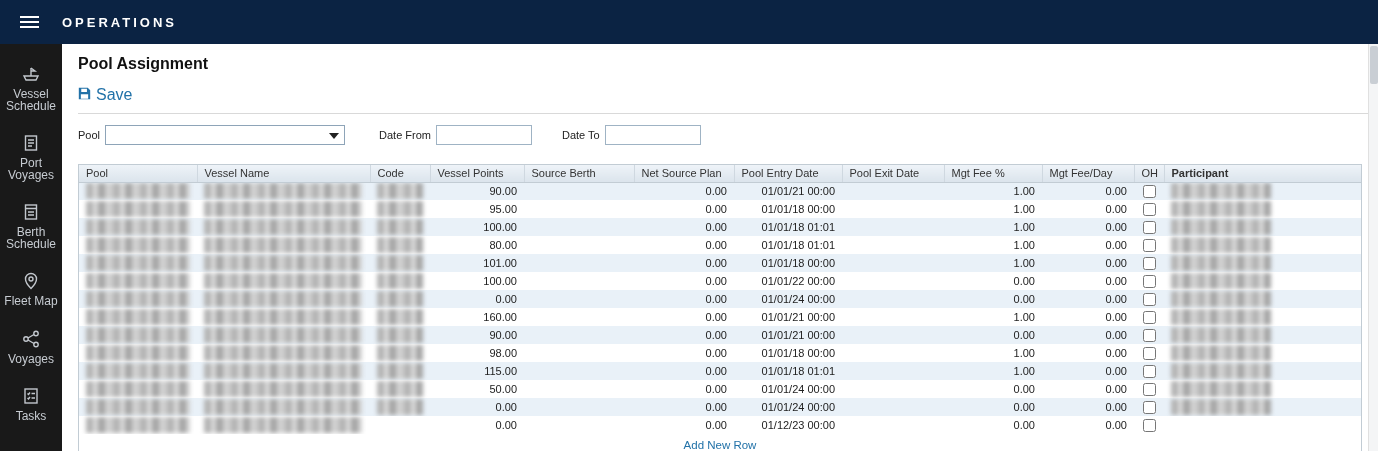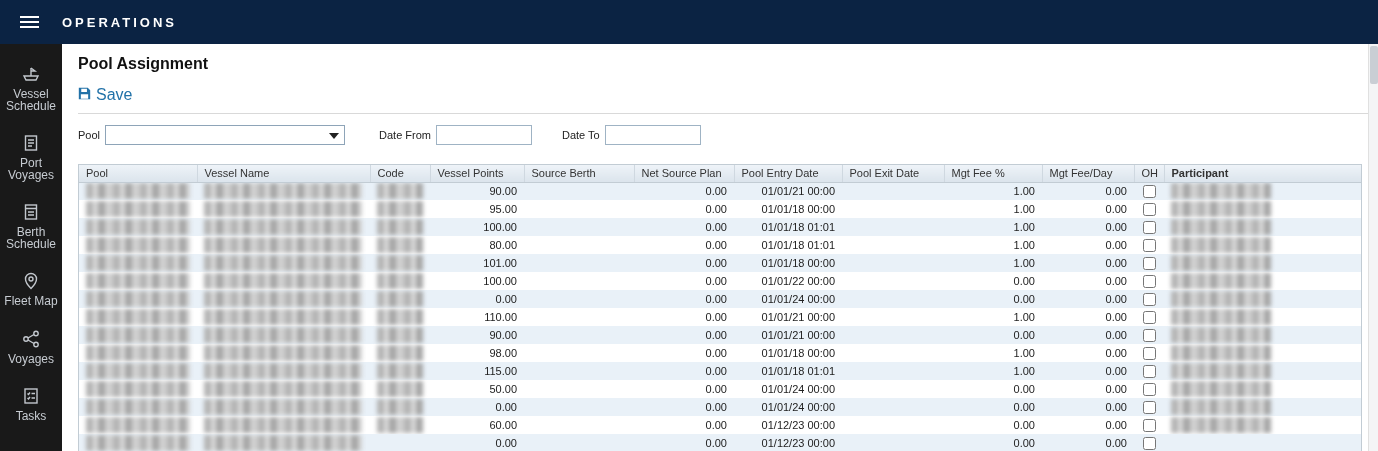--- a/index.html
+++ b/index.html
@@ -359,21 +359,21 @@
             <tr>
               <td>
                 <div class="redacted red-pool"></div>
               </td>
               <td>
                 <div class="redacted red-vessel"></div>
               </td>
               <td>
                 <div class="redacted red-code"></div>
               </td>
-              <td class="num">110.00</td>
+              <td class="num">160.00</td>
               <td></td>
               <td class="num">0.00</td>
               <td class="num">01/01/21 00:00</td>
               <td></td>
               <td class="num">1.00</td>
               <td class="num">0.00</td>
               <td class="center"><input type="checkbox" style=""></td>
               <td>
                 <div class="redacted red-participant"></div>
               </td>
@@ -473,42 +473,20 @@
               <td>
                 <div class="redacted red-vessel"></div>
               </td>
               <td>
                 <div class="redacted red-code"></div>
               </td>
               <td class="num">0.00</td>
               <td></td>
               <td class="num">0.00</td>
               <td class="num">01/01/24 00:00</td>
-              <td></td>
-              <td class="num">0.00</td>
-              <td class="num">0.00</td>
-              <td class="center"><input type="checkbox" style=""></td>
-              <td>
-                <div class="redacted red-participant"></div>
-              </td>
-            </tr>
-            <tr>
-              <td>
-                <div class="redacted red-pool"></div>
-              </td>
-              <td>
-                <div class="redacted red-vessel"></div>
-              </td>
-              <td>
-                <div class="redacted red-code"></div>
-              </td>
-              <td class="num">60.00</td>
-              <td></td>
-              <td class="num">0.00</td>
-              <td class="num">01/12/23 00:00</td>
               <td></td>
               <td class="num">0.00</td>
               <td class="num">0.00</td>
               <td class="center"><input type="checkbox" style=""></td>
               <td>
                 <div class="redacted red-participant"></div>
               </td>
             </tr>
             <tr>
               <td>

